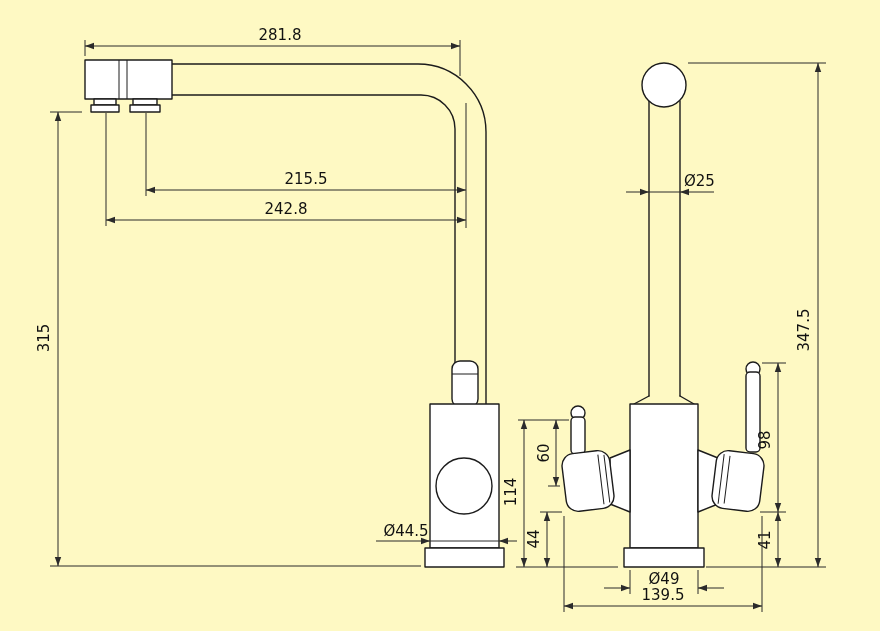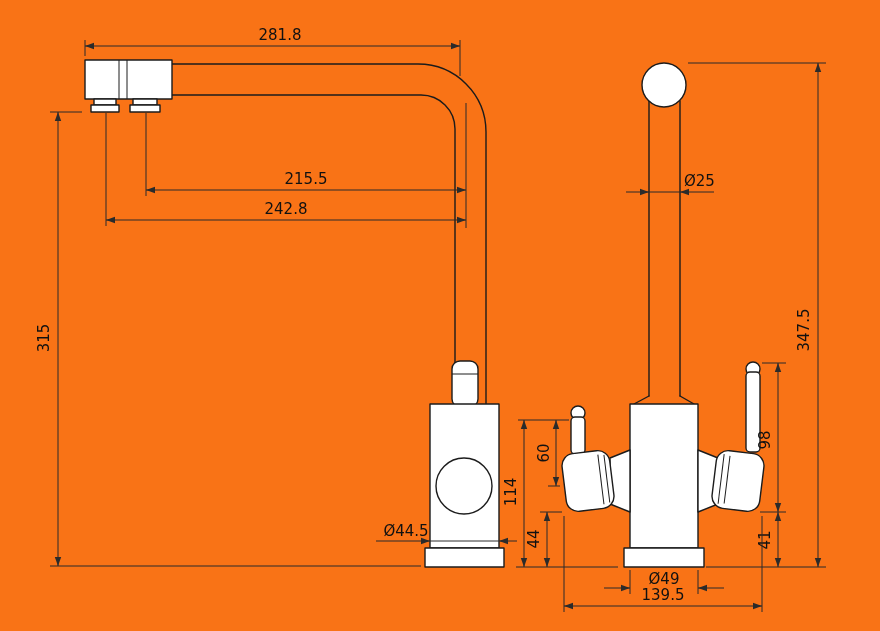--- a/index.html
+++ b/index.html
@@ -1,16 +1,16 @@
 <!DOCTYPE html>
 <html><head>
 <meta charset="utf-8">
 <style>
   html,body{margin:0;padding:0;background:#ffffff;}
-  .stage{width:880px;height:631px;background:#f97316;position:relative;overflow:hidden;}
+  .stage{width:880px;height:631px;background:#fef9c3;position:relative;overflow:hidden;}
   .obj{fill:none;stroke:#1c1c1c;stroke-width:1.4;stroke-linejoin:round;stroke-linecap:round;}
   .objf{fill:#ffffff;stroke:#1c1c1c;stroke-width:1.4;stroke-linejoin:round;}
   .thin{fill:none;stroke:#1c1c1c;stroke-width:1;}
   .dim{fill:none;stroke:#2b2b2b;stroke-width:1;}
   .ext{fill:none;stroke:#2b2b2b;stroke-width:1;}
   .t{font:15px "DejaVu Sans","Liberation Sans",sans-serif;fill:#111;}
 </style>
 </head>
 <body>
 

